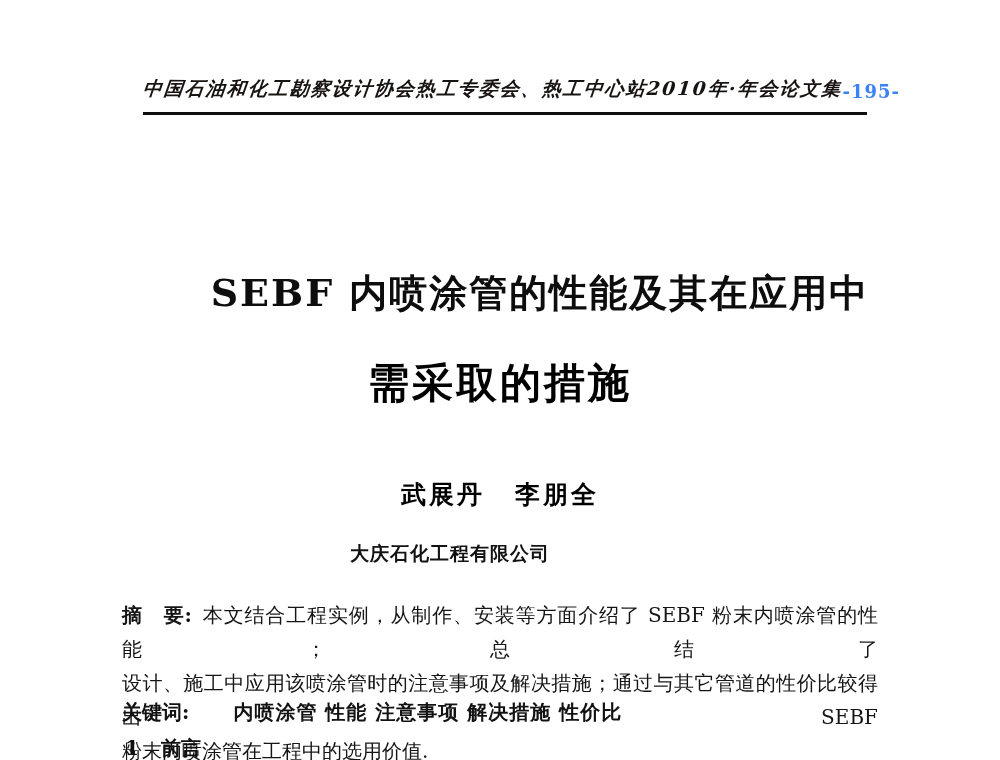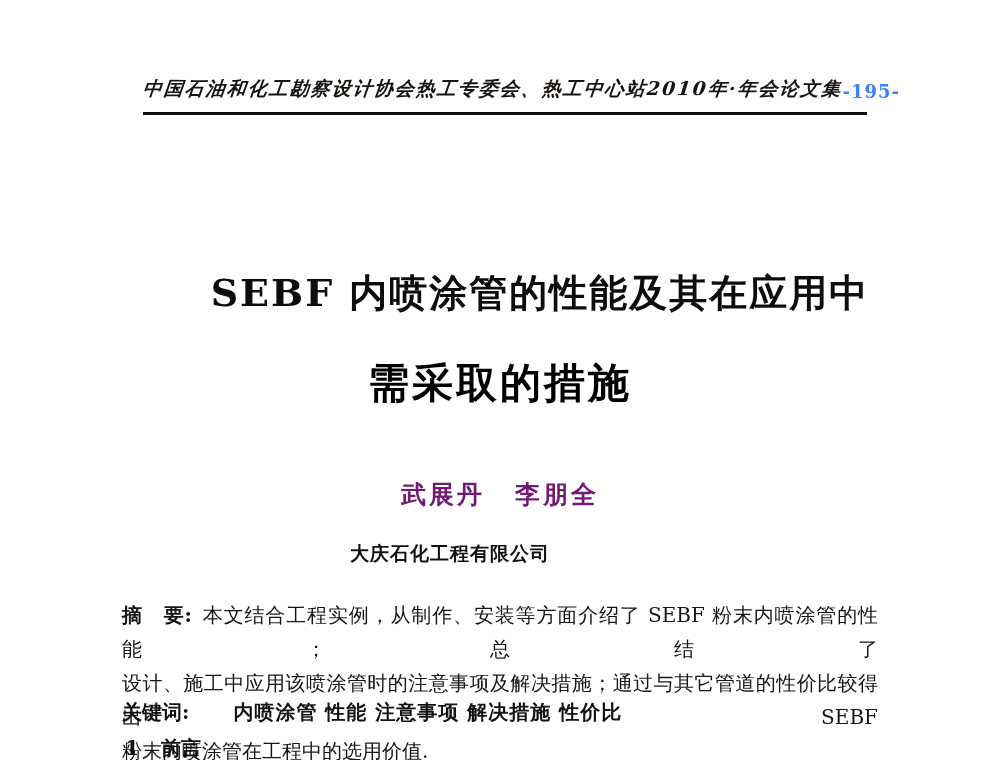--- a/index.html
+++ b/index.html
@@ -84,21 +84,21 @@
   
   .authors {
     position: absolute;
     left: 0;
     top: 478px;
     width: 1000px;
     text-align: center;
     font-weight: 700;
     font-size: 25px;
     letter-spacing: 3px;
-    color: #701a75;
+    color: #000000;
     white-space: nowrap;
   }
   .authors .author-gap { display: inline-block; width: 30px; }
   .affiliation {
     position: absolute;
     left: 8px;
     top: 541px;
     width: 884px;
     text-align: center;
     font-weight: 700;

